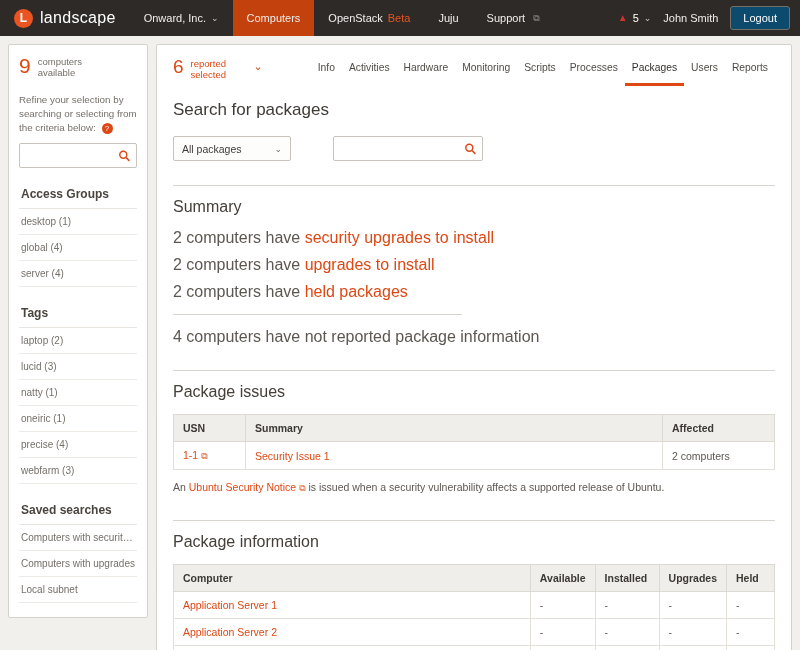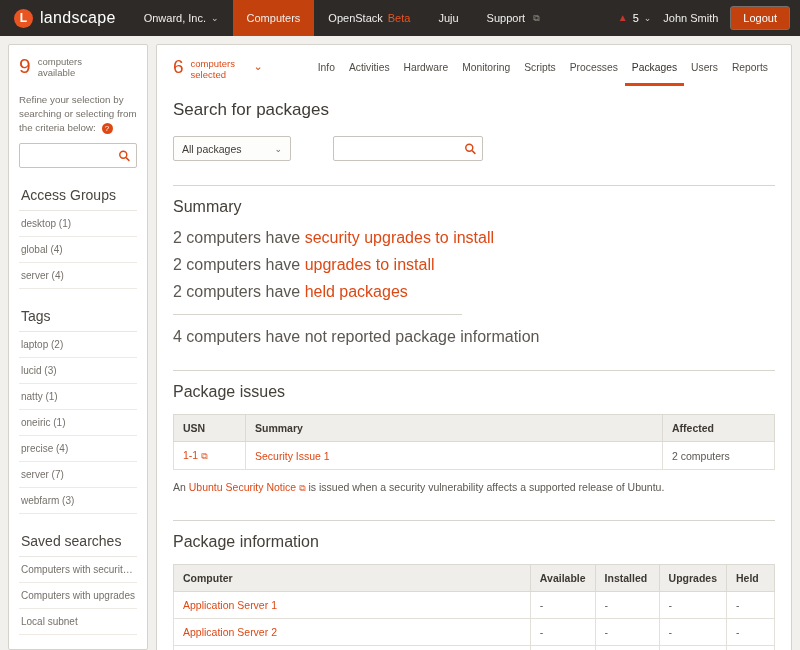--- a/index.html
+++ b/index.html
@@ -20,42 +20,42 @@
   .topnav { display:flex; align-items:stretch; }
   .navitem { display:flex; align-items:center; gap:5px; padding:0 14px; color:#f0efee; font-size:11px; }
   .navitem.active { background:#c2410c; }
   .beta { color:#e95420; }
   .chev { color:#cfc9c3; font-size:9px; line-height:1; }
   .top-right { margin-left:auto; display:flex; align-items:center; gap:12px; padding-right:10px; }
   .alerts { display:flex; align-items:center; gap:5px; }
   .tri { color:#c7362c; font-size:10px; line-height:1; }
   .alert-count { color:#fff; font-size:11px; }
   .username { color:#efeeec; font-size:11px; }
-  .logout { background:#c2410c; border:1px solid #77706a; border-radius:3px; color:#fff;
+  .logout { background:#0c4a6e; border:1px solid #77706a; border-radius:3px; color:#fff;
             font-size:11px; padding:5px 12px; cursor:pointer; font-family:inherit; }
 
   
   .page { display:flex; gap:8px; padding:8px; align-items:flex-start; }
 
   
   .sidebar { width:140px; flex:none; background:#fff; border:1px solid #d5d1cb; border-radius:2px;
              padding:10px 10px 14px; }
   .count-block { display:flex; gap:7px; align-items:flex-start; }
   .count-num { color:#dd4814; font-size:21px; line-height:1; }
   .count-label { color:#757069; font-size:9.5px; line-height:1.2; width:62px; padding-top:1px; }
   .refine { font-size:9.8px; color:#75706a; line-height:1.45; margin:14px 0 8px; }
   .help { display:inline-flex; width:11px; height:11px; border-radius:50%; background:#dd4814;
           color:#fff; font-size:8px; align-items:center; justify-content:center; margin-left:3px;
           vertical-align:middle; cursor:pointer; }
   .searchbox { position:relative; }
   .searchbox input { width:100%; height:25px; border:1px solid #c8c3bd; border-radius:2px;
                      padding:0 24px 0 6px; font-size:11px; outline:none; font-family:inherit; background:#fff; }
   .mag { position:absolute; right:6px; top:50%; transform:translateY(-50%); width:13px; height:13px; }
   .side-section { margin-top:12px; }
-  .side-title { font-size:14px; font-weight:normal; color:#4a453f; padding:7px 2px; border-bottom:1px solid #e9e6e1; }
+  .side-title { font-size:12px; font-weight:bold; color:#4a453f; padding:7px 2px; border-bottom:1px solid #e9e6e1; }
   .side-item { display:block; font-size:10px; color:#75706a; padding:7px 2px; border-bottom:1px solid #edeae6; }
 
   
   .content { flex:1; background:#fff; border:1px solid #d5d1cb; border-radius:2px;
              padding:12px 16px 20px; min-height:620px; }
   .content-head { display:flex; align-items:flex-start; }
   .selected-block { display:flex; align-items:flex-start; gap:7px; color:#dd4814; }
   .sel-num { font-size:19px; line-height:1; }
   .sel-label { font-size:9.5px; width:56px; line-height:1.2; padding-top:1px; }
   .sel-chev { color:#dd4814; font-size:11px; margin-top:3px; }
@@ -155,38 +155,37 @@
       <a class="side-item">server (4)</a>
     </div>
 
     <div class="side-section">
       <div class="side-title">Tags</div>
       <a class="side-item">laptop (2)</a>
       <a class="side-item">lucid (3)</a>
       <a class="side-item">natty (1)</a>
       <a class="side-item">oneiric (1)</a>
       <a class="side-item">precise (4)</a>
-      <a class="side-item">server (7)</a>
       <a class="side-item">webfarm (3)</a>
     </div>
 
     <div class="side-section">
       <div class="side-title">Saved searches</div>
       <a class="side-item">Computers with securit…</a>
       <a class="side-item">Computers with upgrades</a>
       <a class="side-item">Local subnet</a>
     </div>
   </aside>
 
   <main class="content">
 
     <div class="content-head">
       <a class="selected-block">
         <span class="sel-num">6</span>
-        <span class="sel-label">computers selected</span>
+        <span class="sel-label">reported selected</span>
         <span class="sel-chev">⌄</span>
       </a>
       <nav class="tabs">
         <a class="tab">Info</a>
         <a class="tab">Activities</a>
         <a class="tab">Hardware</a>
         <a class="tab">Monitoring</a>
         <a class="tab">Scripts</a>
         <a class="tab">Processes</a>
         <a class="tab active">Packages</a>

